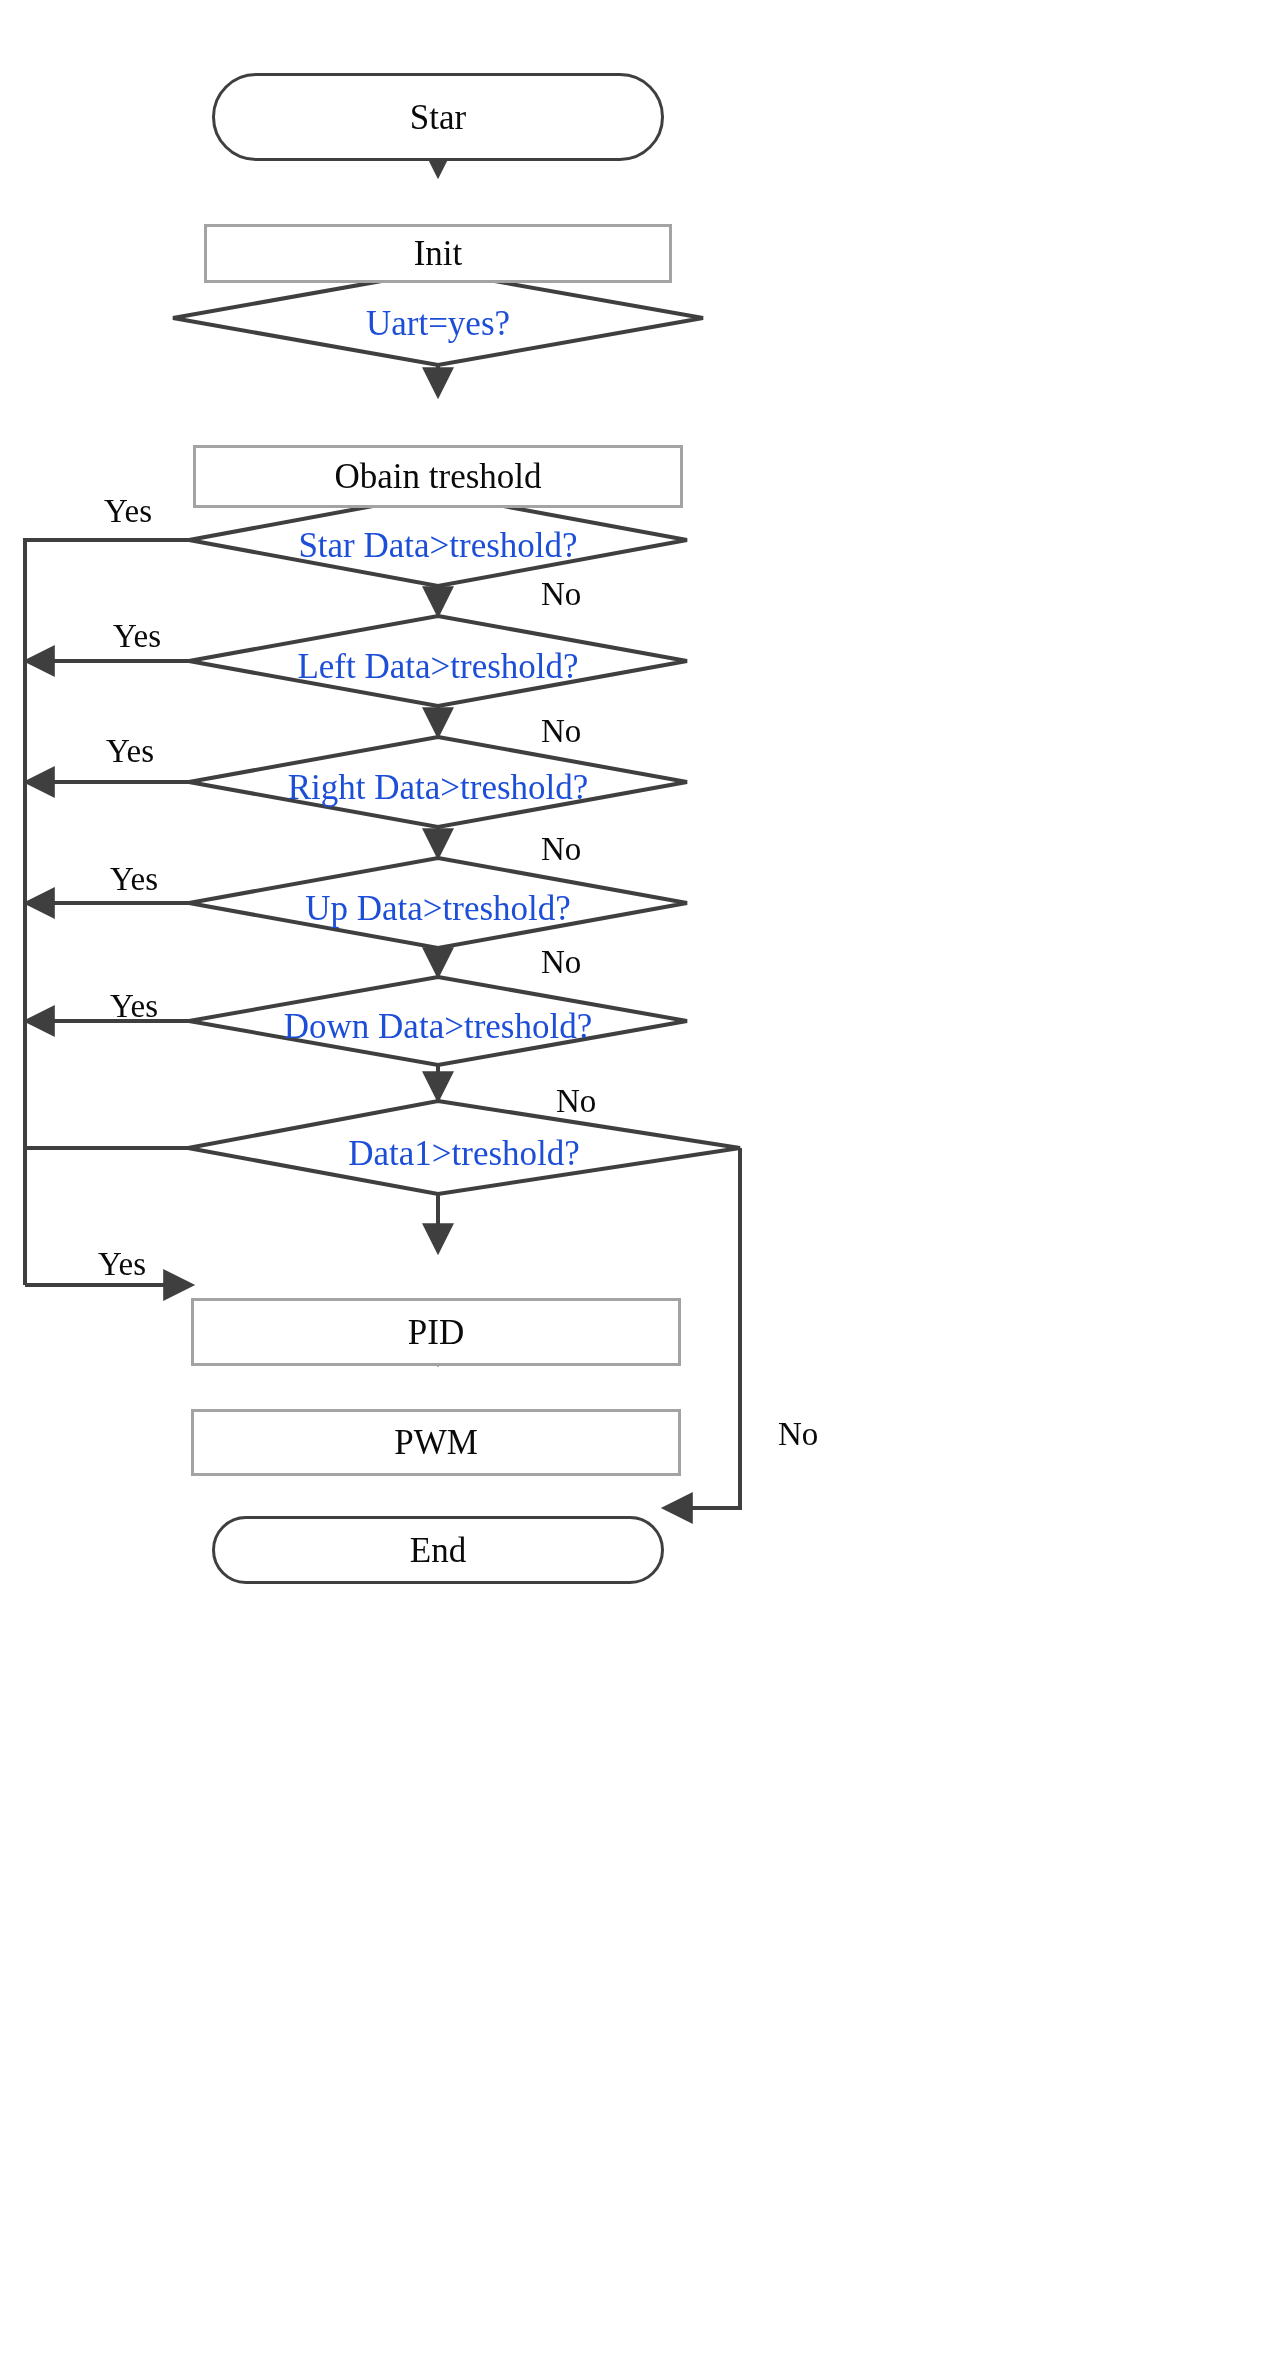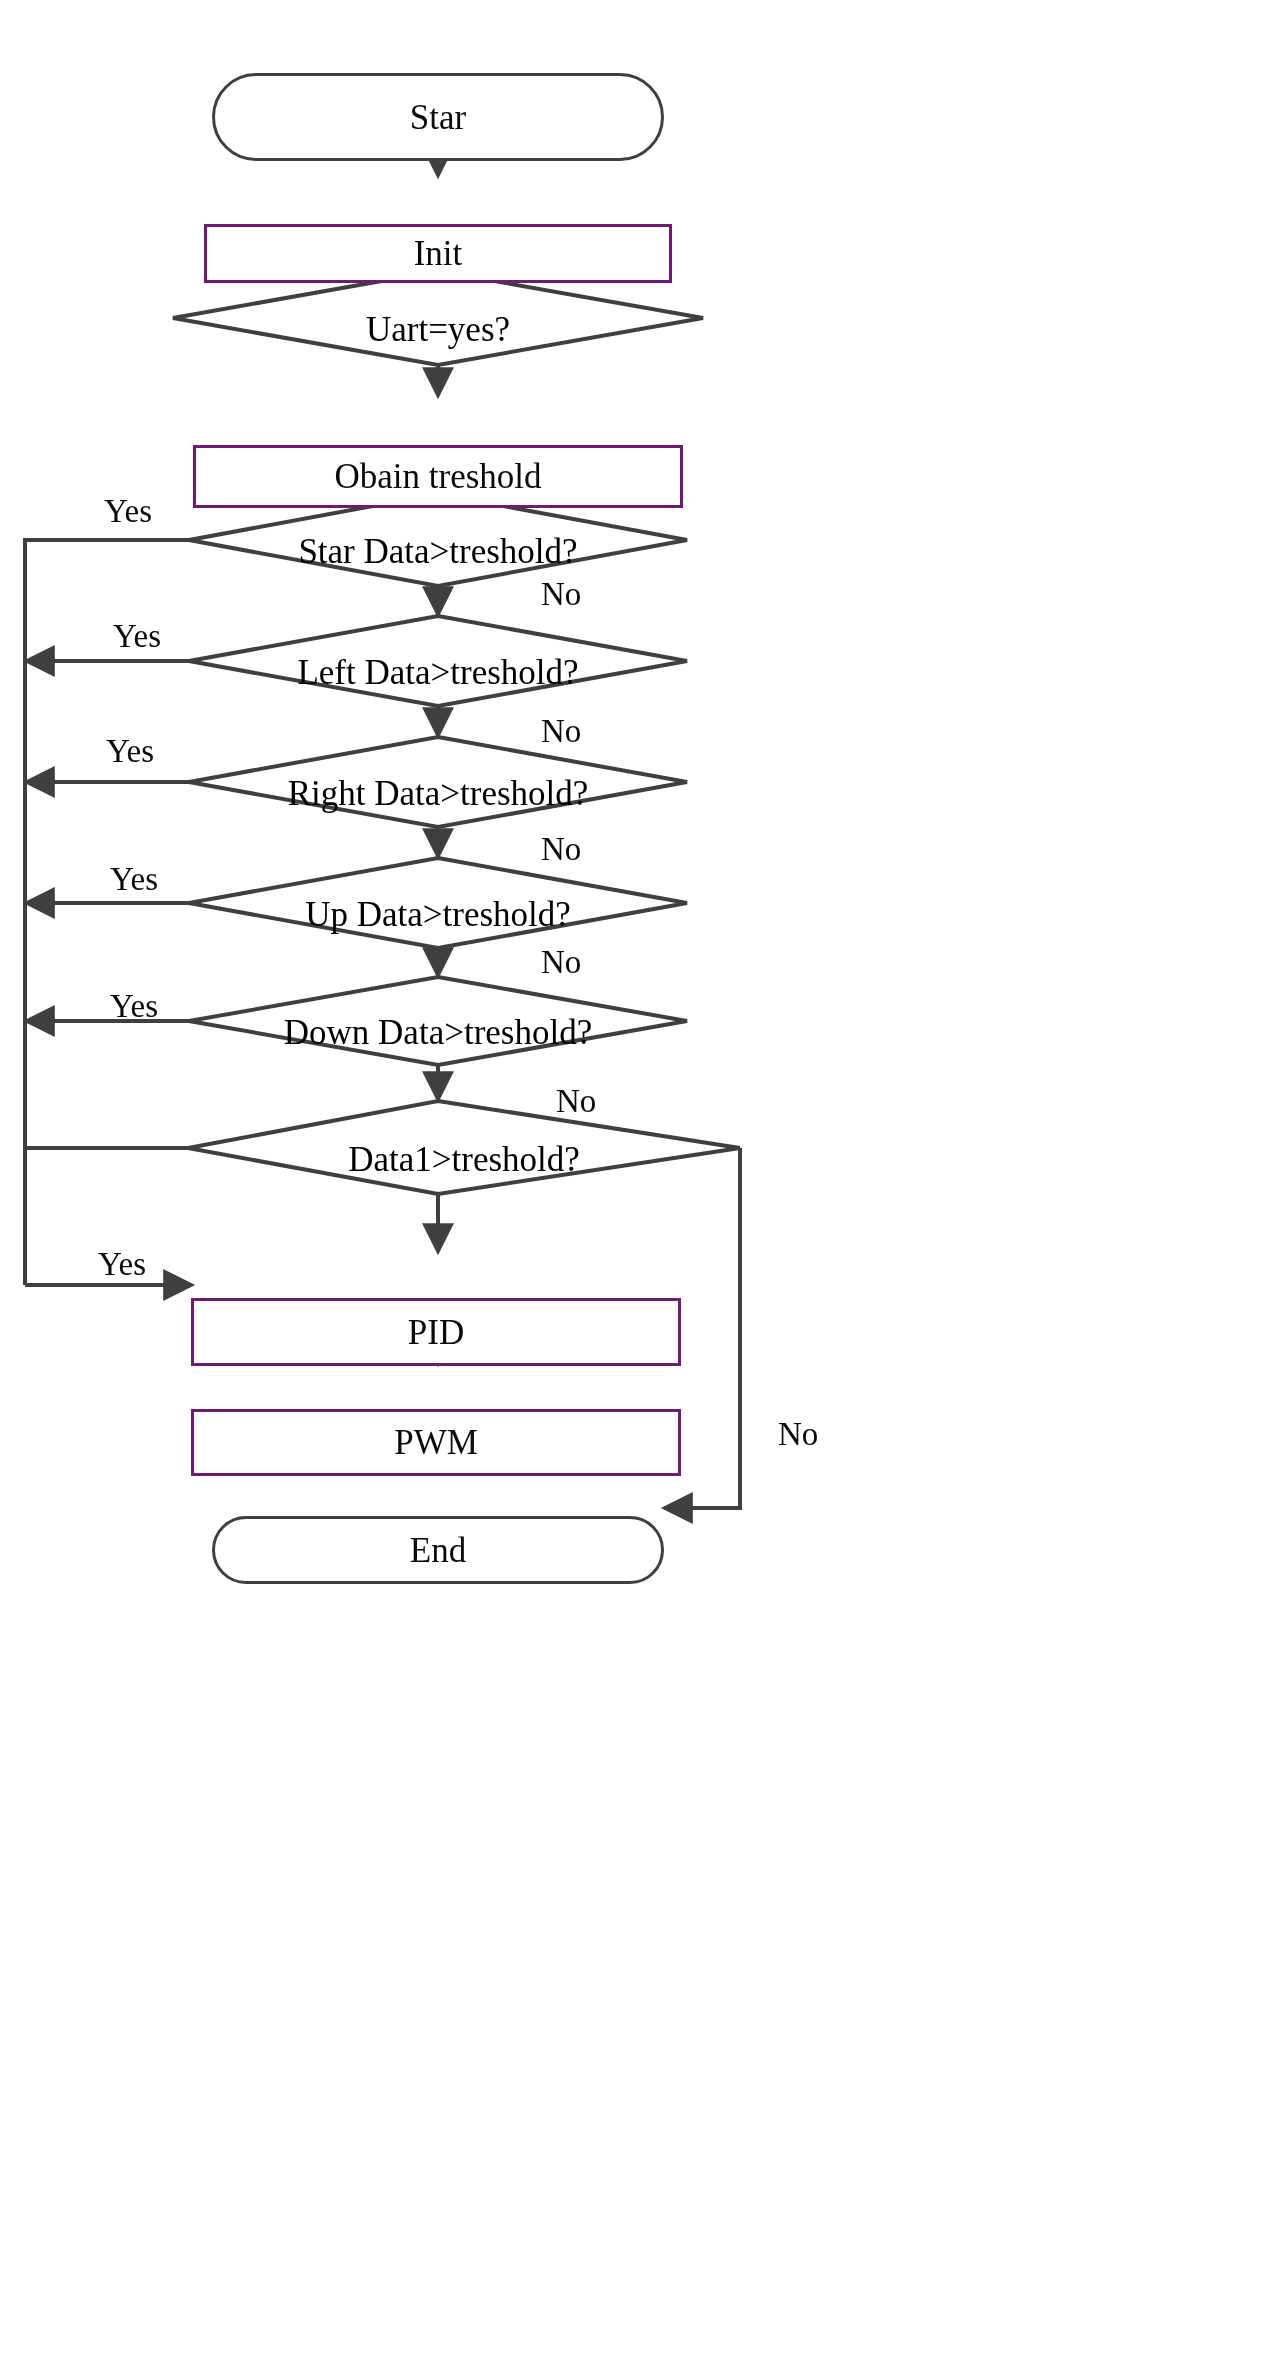--- a/index.html
+++ b/index.html
@@ -3,24 +3,24 @@
 <meta charset="utf-8">
 <title>Flowchart</title>
 <style>
   html,body{margin:0;padding:0;background:#fff;}
   body{font-family:"Liberation Serif","DejaVu Serif",serif;}
   #canvas{position:relative;width:1261px;height:2355px;background:#ffffff;overflow:hidden;}
   svg#wires{position:absolute;left:0;top:0;width:1261px;height:2355px;}
   .node{position:absolute;box-sizing:border-box;display:flex;align-items:center;justify-content:center;margin-top:48px;}
   .node .lbl{color:#0a0a0a;white-space:nowrap;line-height:1;}
   .terminator{border:3px solid #3f3f3f;border-radius:999px;background:#fff;}
-  .process{border:3px solid #701a75;background:#fff;}
+  .process{border:3px solid #a3a3a3;background:#fff;}
   .diamond-wrap{position:absolute;}
-  .diamond-wrap .lbl{position:absolute;left:0;top:12px;width:100%;height:100%;
-     display:flex;align-items:center;justify-content:center;color:#000000;white-space:nowrap;}
+  .diamond-wrap .lbl{position:absolute;left:0;top:6px;width:100%;height:100%;
+     display:flex;align-items:center;justify-content:center;color:#1d4ed8;white-space:nowrap;}
   .edge-label{position:absolute;color:#0a0a0a;white-space:nowrap;line-height:1;}
   .fs-big{font-size:35px;}
   .fs-lbl{font-size:33px;}
 </style>
 </head>
 <body>
 
 <div id="canvas">
 
   <svg id="wires" viewBox="0 0 1261 2355" xmlns="http://www.w3.org/2000/svg">

